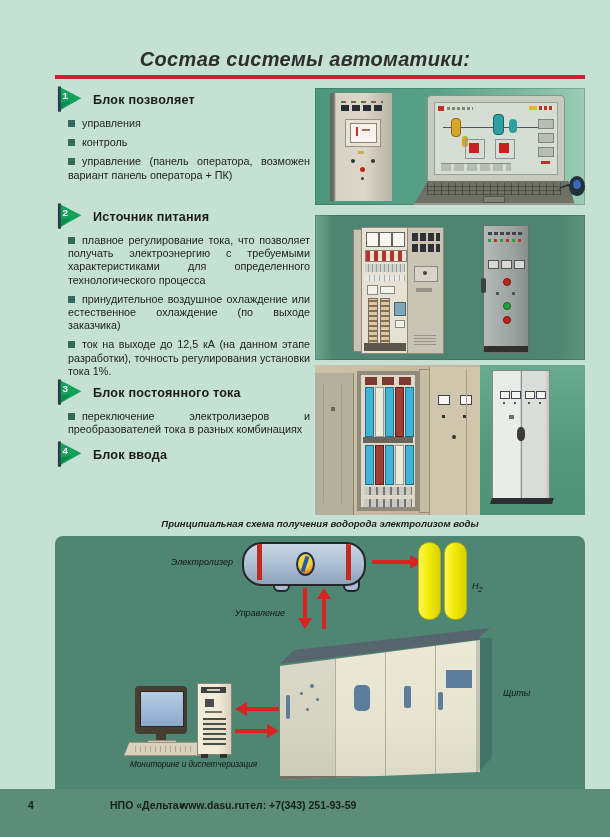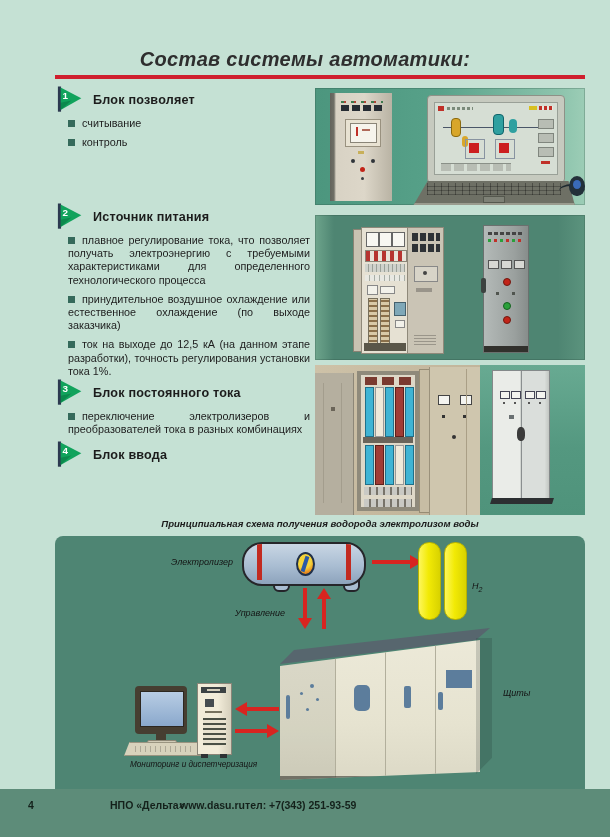--- a/index.html
+++ b/index.html
@@ -62,22 +62,23 @@
   <div class="section" style="top:86px">
     <div class="sec-head">
       <svg width="27" height="28" viewBox="0 0 30 30">
         <rect x="1" y="0" width="3.5" height="28" fill="#2c3950"></rect>
         <polygon points="4,1 27,13 4,26" fill="#11a35c"></polygon>
         <polygon points="4,18 16,15.5 4,26" fill="rgba(0,60,30,.25)"></polygon>
         <text x="6" y="14" font-size="11" font-weight="bold" fill="#ffffff">1</text>
       </svg>
       <span class="sec-title">Блок позволяет</span>
     </div>
-    <p class="bullet"><span class="sq"></span><span>считывание</span></p>
+    <p class="bullet"><span class="sq"></span><span>управления</span></p>
     <p class="bullet"><span class="sq"></span><span>контроль</span></p>
+    <p class="bullet"><span class="sq"></span><span>управление (панель оператора, возможен вариант панель оператора + ПК)</span></p>
   </div>
 
   <div class="section" style="top:203px">
     <div class="sec-head">
       <svg width="27" height="28" viewBox="0 0 30 30">
         <rect x="1" y="0" width="3.5" height="28" fill="#2c3950"></rect>
         <polygon points="4,1 27,13 4,26" fill="#11a35c"></polygon>
         <polygon points="4,18 16,15.5 4,26" fill="rgba(0,60,30,.25)"></polygon>
         <text x="6" y="14" font-size="11" font-weight="bold" fill="#ffffff">2</text>
       </svg>

